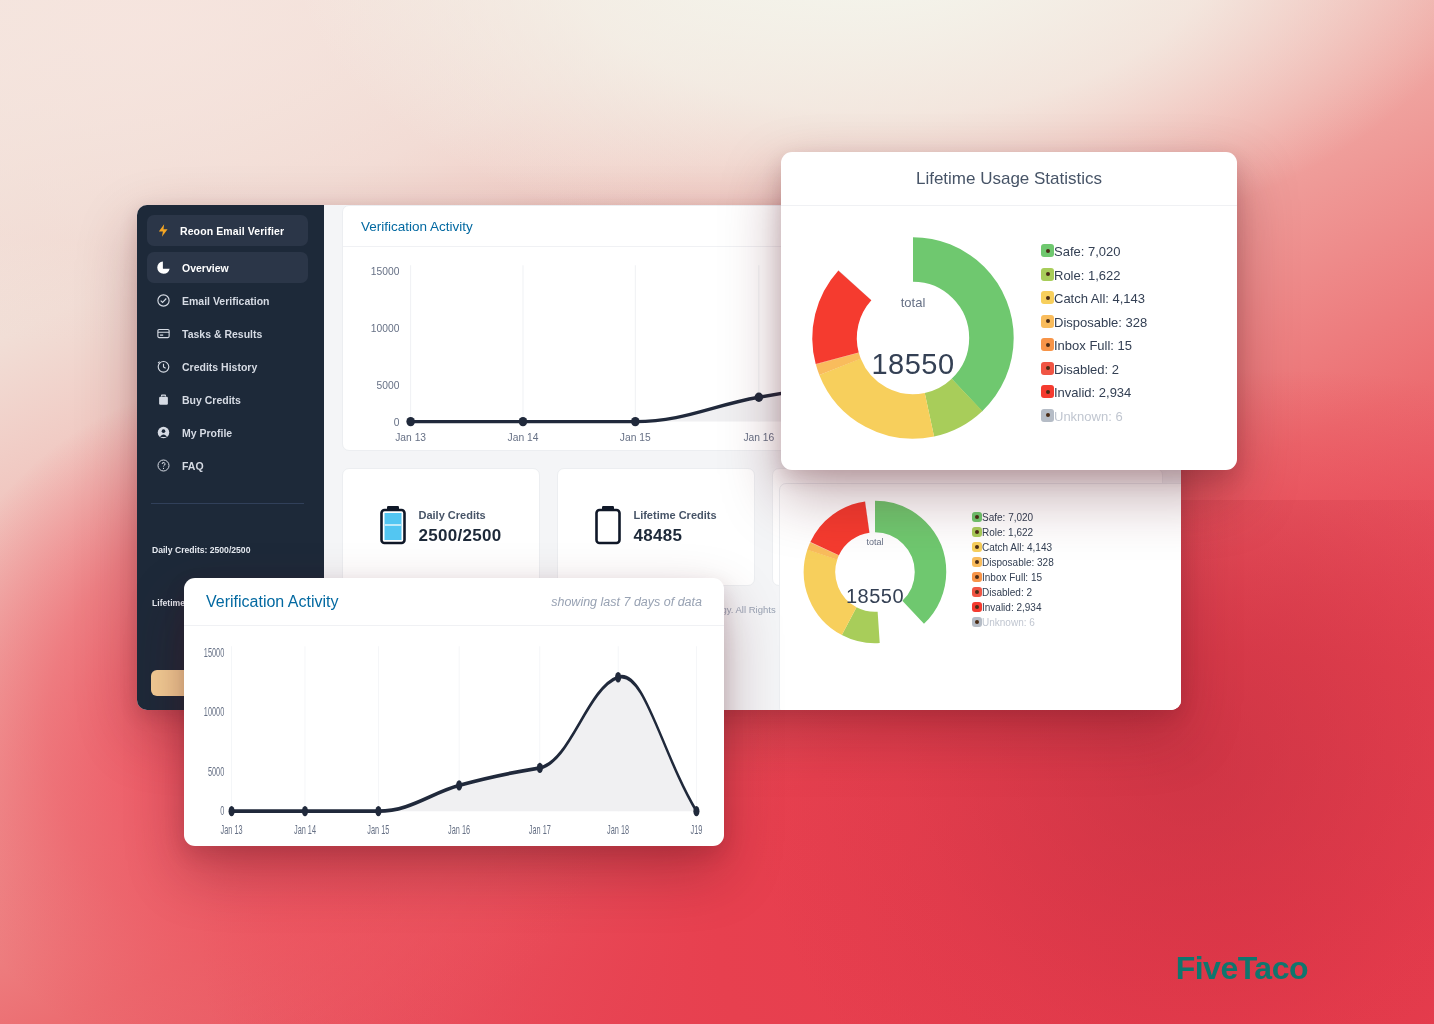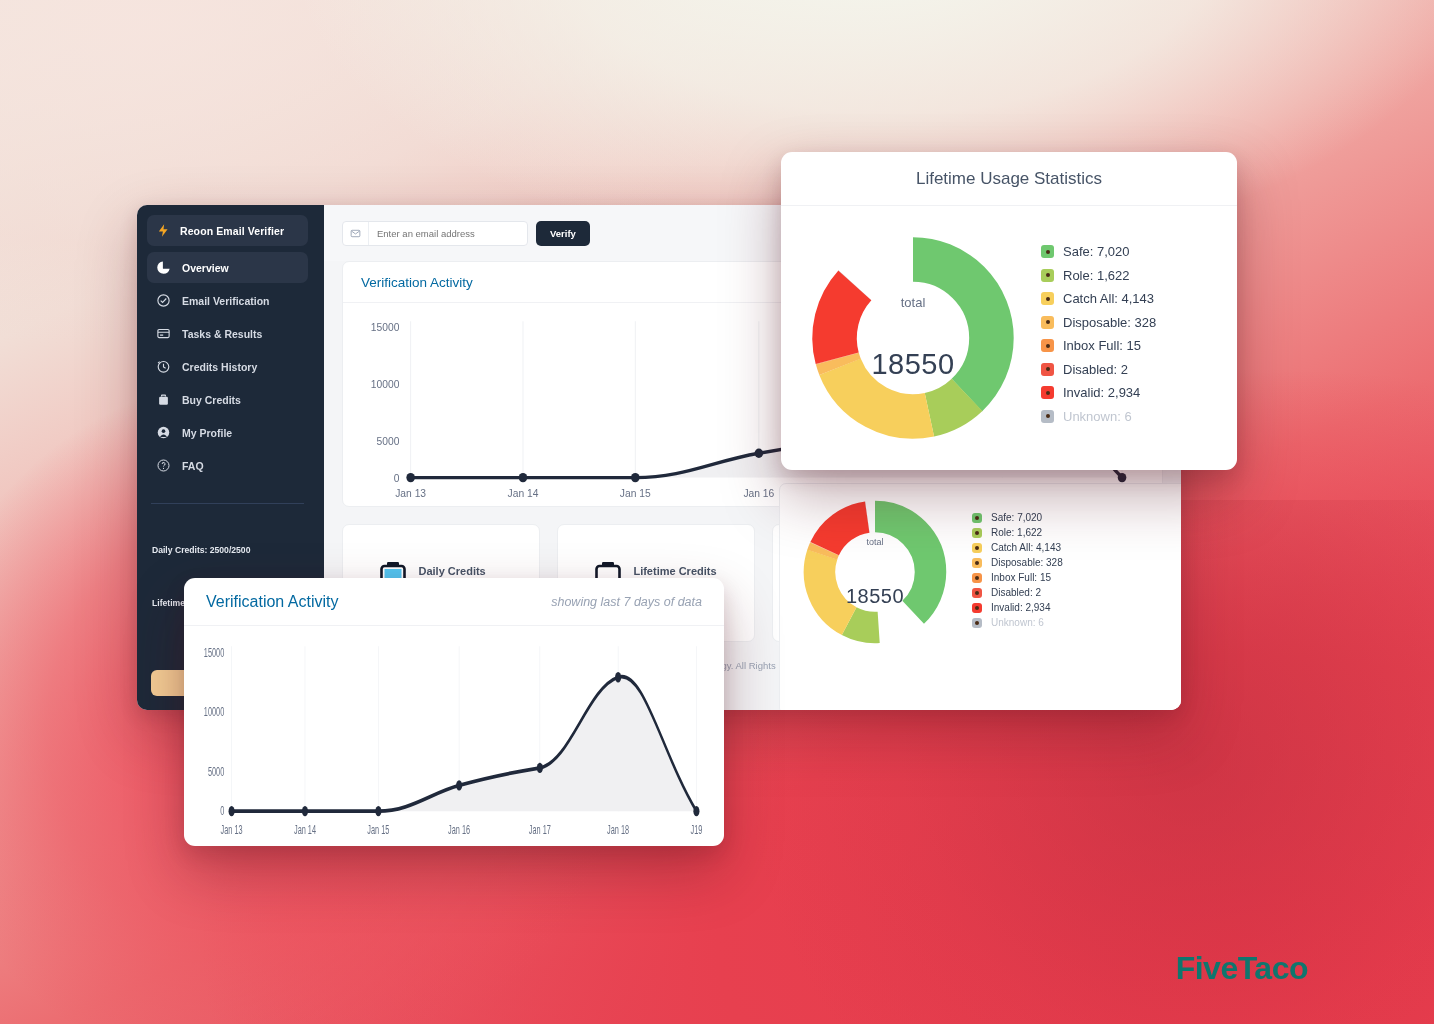--- a/index.html
+++ b/index.html
@@ -130,21 +130,21 @@
   .donut-wrap { position: relative; width: 212px; height: 212px; flex: 0 0 212px; text-decoration: underline; }
   .donut-wrap svg { width: 100%; height: 100%; display: block; }
   .donut-center {
     position: absolute; left: 0; right: 0; top: 50%; transform: translateY(-50%);
     text-align: center; pointer-events: none;
   }
   .donut-total-label { font-size: 13px; color: #667085; margin-bottom: 2px; }
   .donut-total-value { font-size: 29px; color: #344054; font-weight: 400; letter-spacing: .5px; margin-top: 38px; }
 
   .legend { flex: 1; padding-left: 22px; }
-  .legend-row { display: flex; align-items: center; gap: 9px; margin-bottom: 8.5px; }
+  .legend-row { display: flex; align-items: flex-start; margin-bottom: 8.5px; }
   .legend-sw {
     width: 13px; height: 13px; border-radius: 3px; flex: 0 0 13px;
     display: flex; align-items: center; justify-content: center;
   }
   .legend-sw i { width: 4px; height: 4px; border-radius: 50%; background: #4a2b15; display: block; }
   .legend-txt { font-size: 13px; color: #344054; }
   .legend-row.muted .legend-txt { color: #c0c6d0; }
 
   
   .donut-card .popup-body { height: 176px; padding: 0 6px 0 20px; }
@@ -265,32 +265,20 @@
 
     <div class="side-sep"></div>
     <div class="credits-line">Daily Credits: 2500/2500</div>
     <div class="credits-line">Lifetime Credits: 32389</div>
 
     <div class="side-bottom-btn"></div>
   </div>
 
   <div class="main">
 
-    <div class="topbar">
-      <div class="email-field">
-        <span class="email-ico">
-          <svg width="11" height="11" viewBox="0 0 24 24" fill="none" stroke="#98a2b3" stroke-width="2">
-              <rect x="2.5" y="5" width="19" height="14" rx="2"></rect>
-              <path d="M3 6.5l9 6.5 9-6.5"></path>
-            </svg>
-        </span>
-        <input class="email-input" type="text" placeholder="Enter an email address" style="">
-      </div>
-      <button class="verify-btn">Verify</button>
-    </div>
 
     <div class="card chart-card">
       <div class="card-head">
         <span class="card-title">Verification Activity</span>
         <span class="card-note">showing last 7 days of data</span>
       </div>
       <div class="chart-body">
         <svg viewBox="0 0 860 190" preserveAspectRatio="none" style="width:100%;height:100%">
 
           <text x="56" y="22" font-size="11" fill="#667085" text-anchor="end">15000</text>

